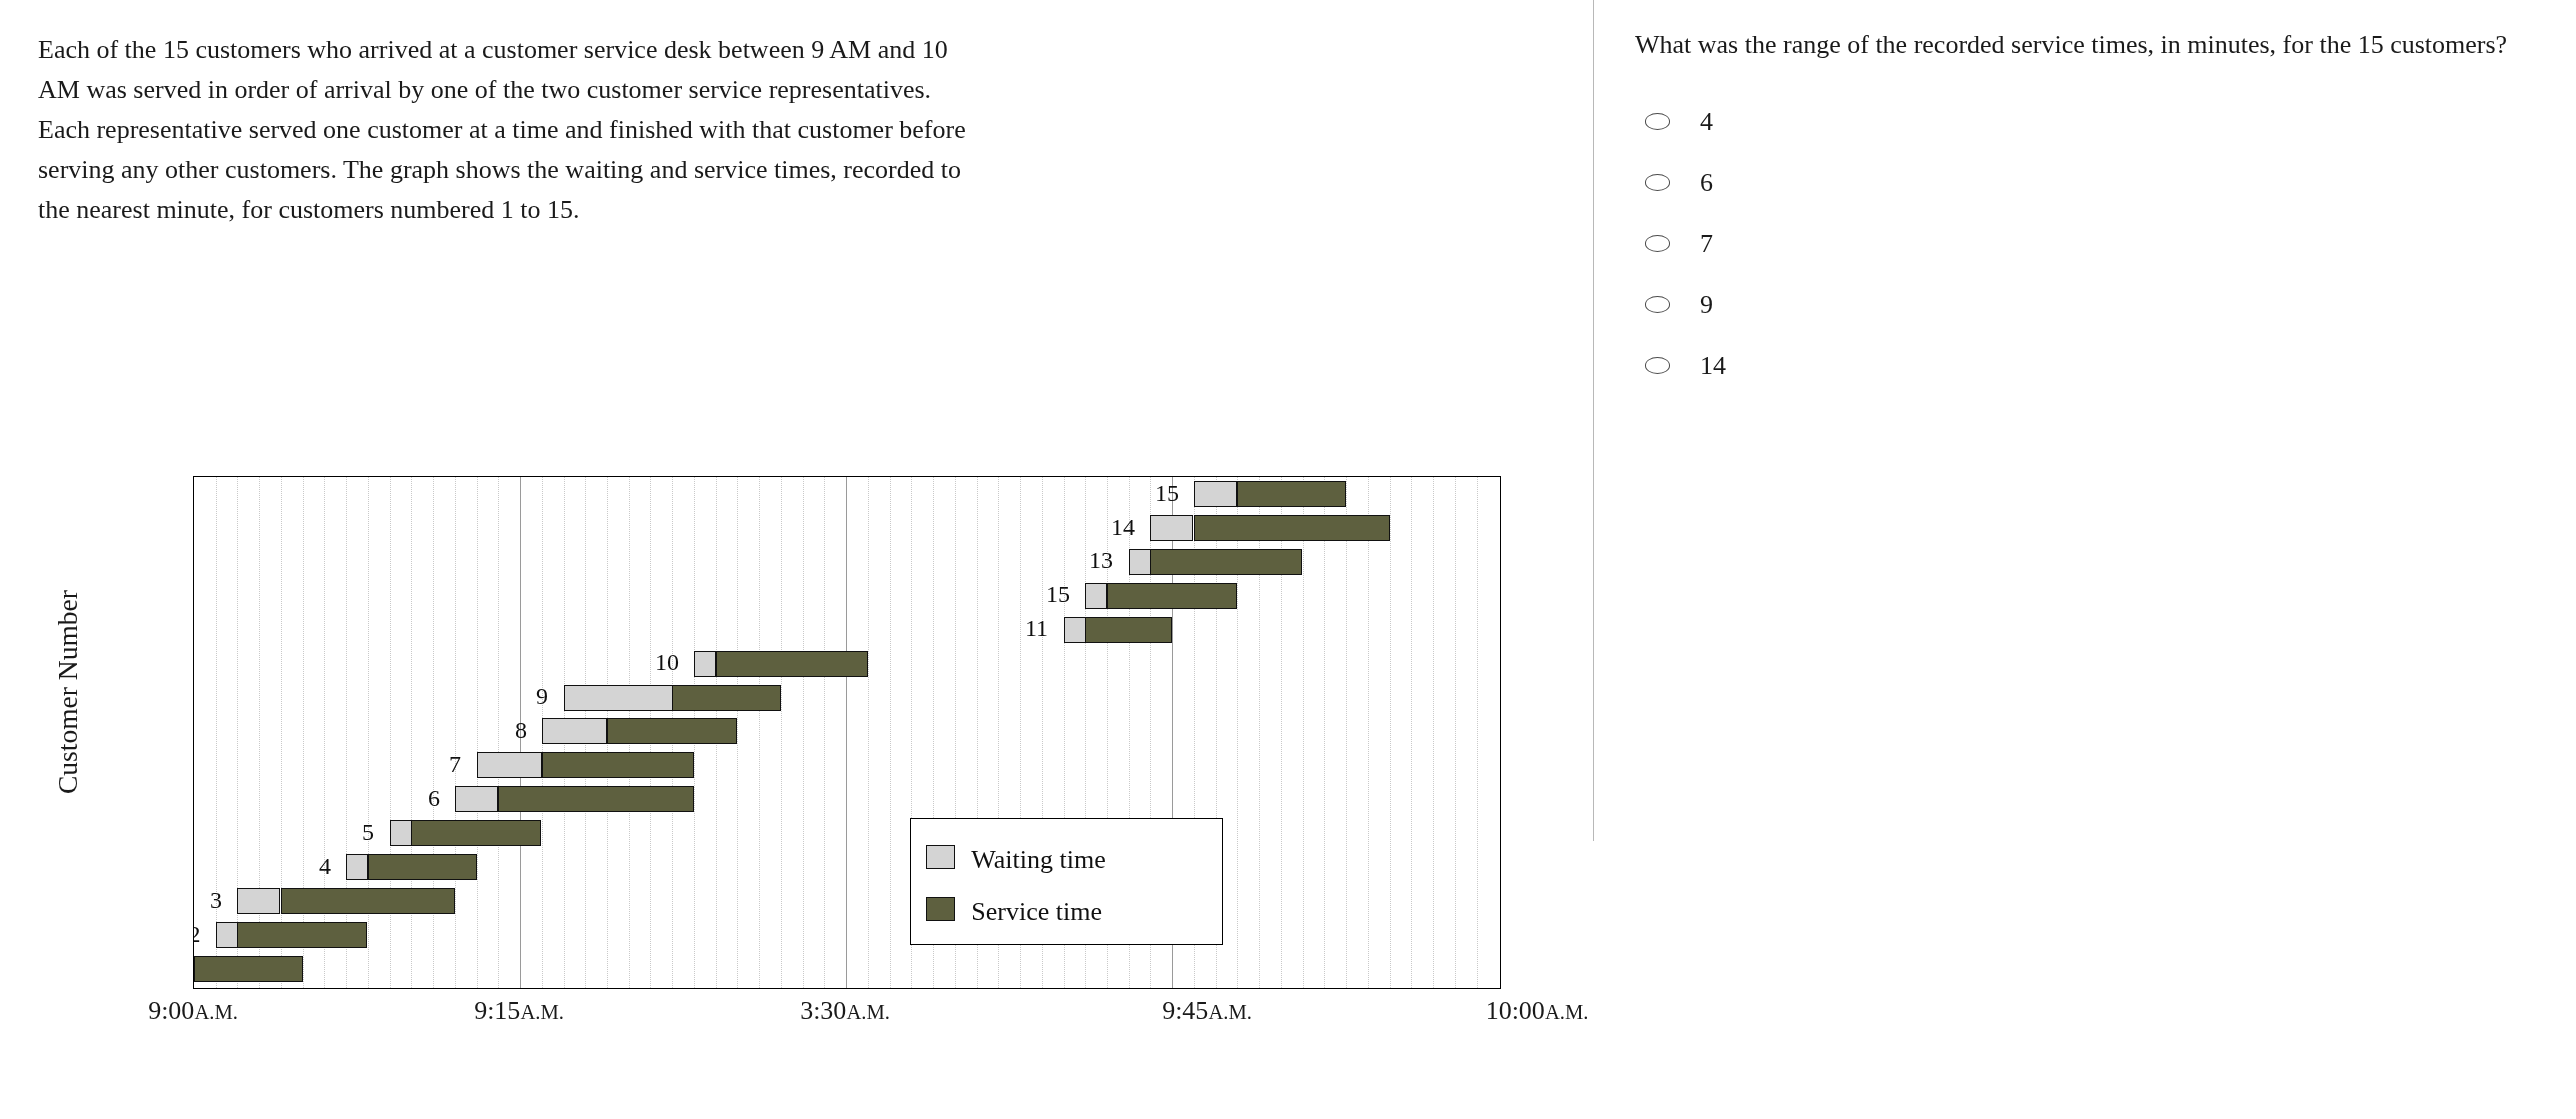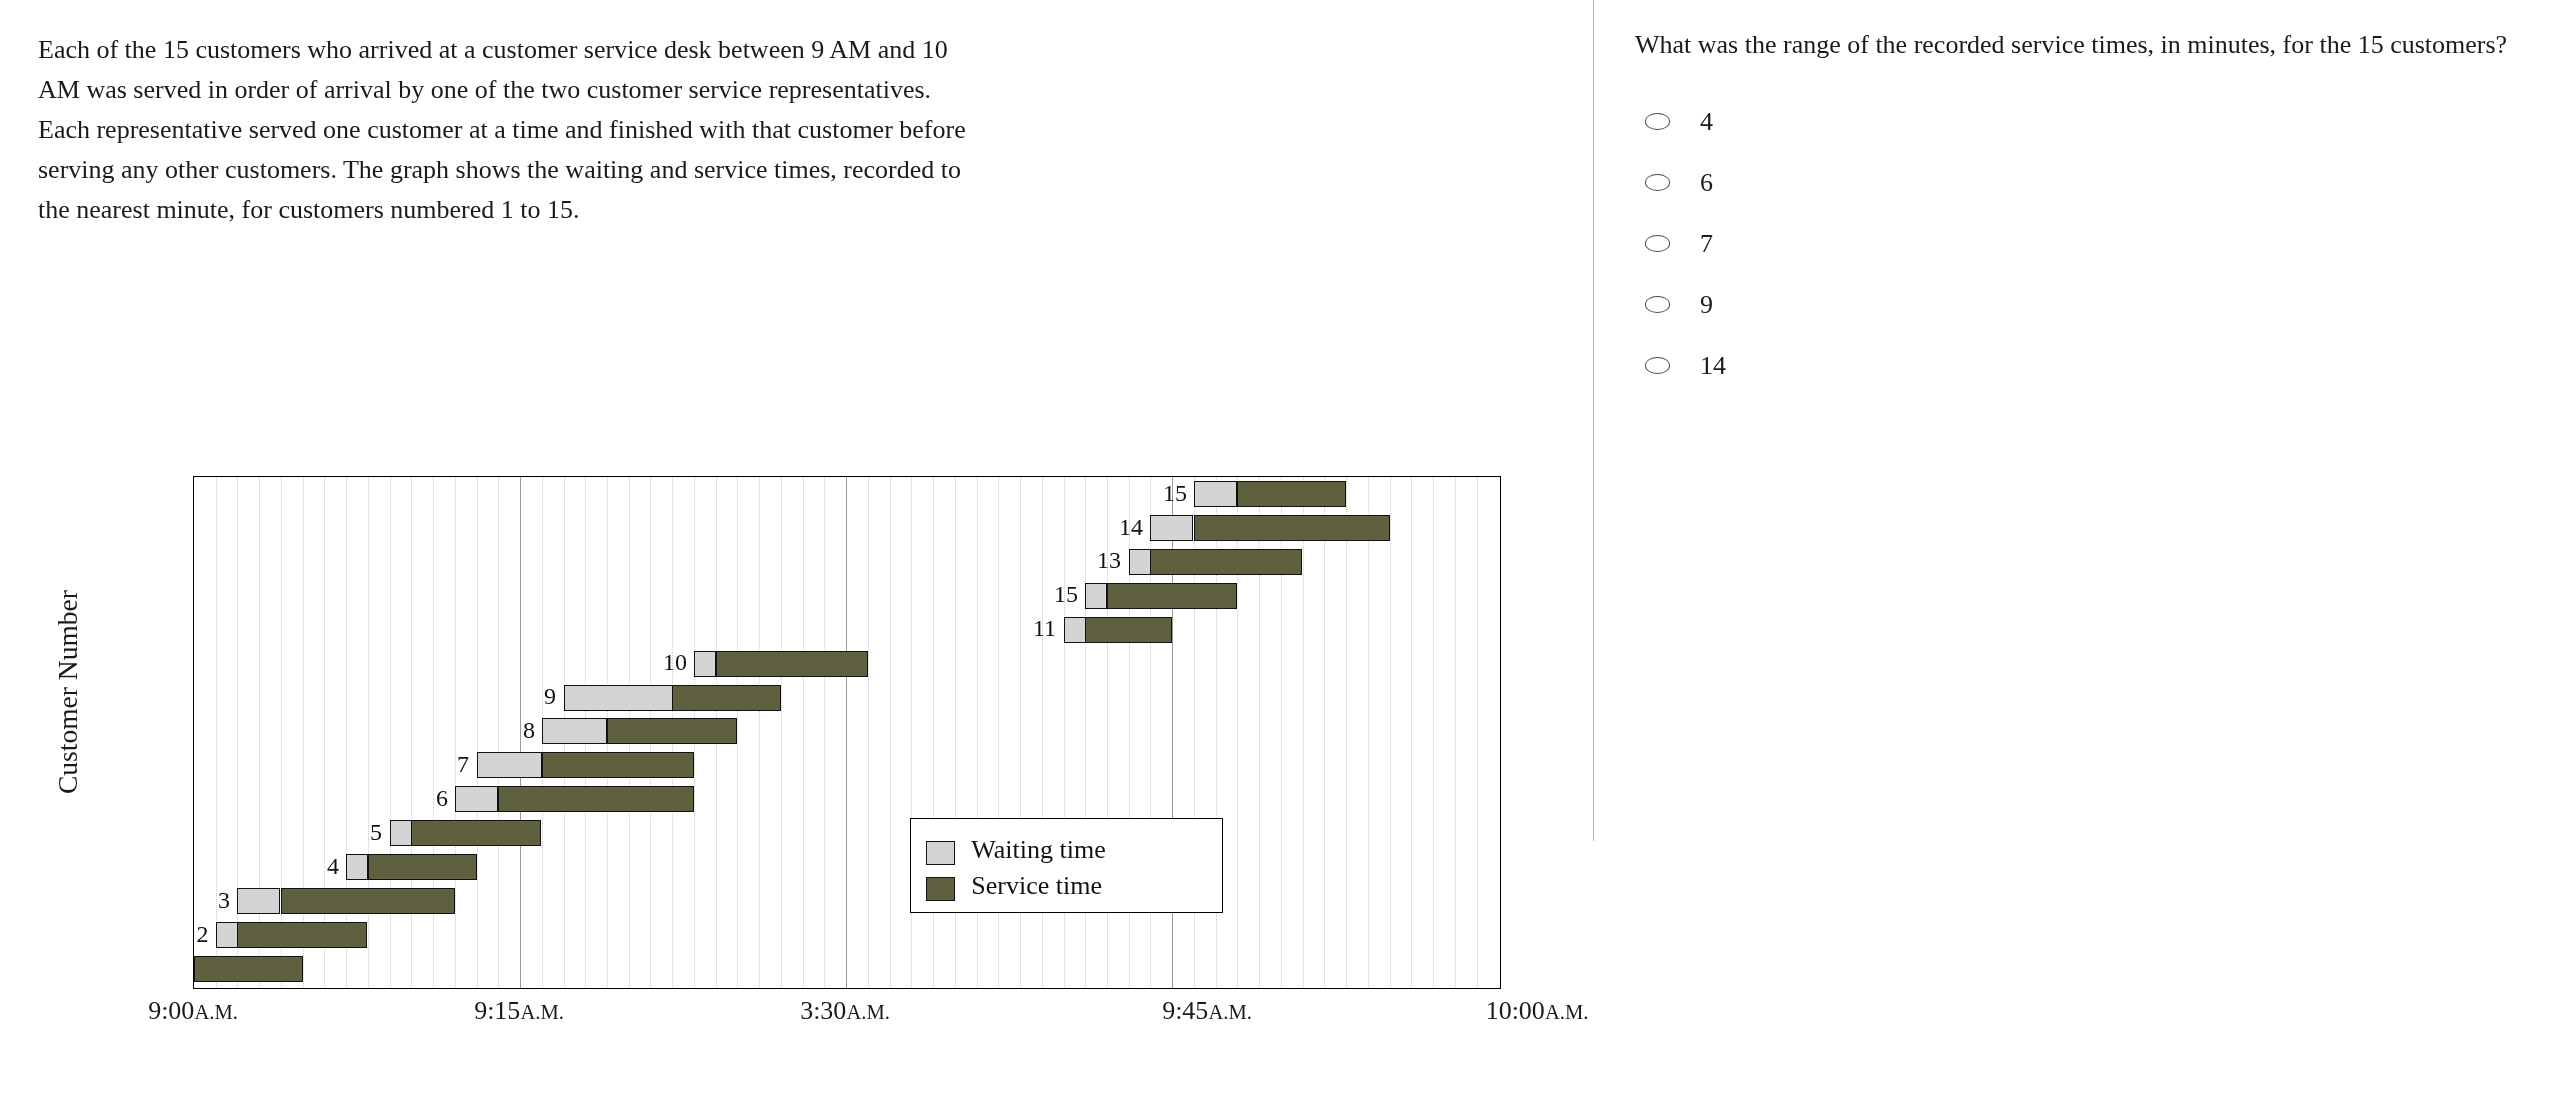--- a/index.html
+++ b/index.html
@@ -114,35 +114,36 @@
     border: 1.3px solid #111;
   }
   .bar.wait { background: #d4d4d4; }
   .bar.serv { background: #5e603f; }
   .blabel {
     position: absolute;
     font-size: 24px;
     color: #111;
     text-align: right;
     transform: translateX(-100%);
-    padding-right: 6px;
+    padding-right: 14px;
     line-height: 27.5px;
   }
   .legend {
     position: absolute;
     left: 716px; top: 341px;
     width: 313px;
     border: 1.9px solid #000;
     background: #fff;
     padding: 10px 15px 11.3px 15px;
   }
   .legend-row {
     display: flex;
-    align-items: flex-end;
+    align-items: flex-start;
     height: 36px;
+    margin-top: 16px;
   }
   .legend-swatch {
     width: 29px; height: 24px;
     border: 1.3px solid #111;
     flex: 0 0 auto;
   }
   .legend-text {
     font-size: 26px;
     color: #111;
     margin-left: 16.3px;

